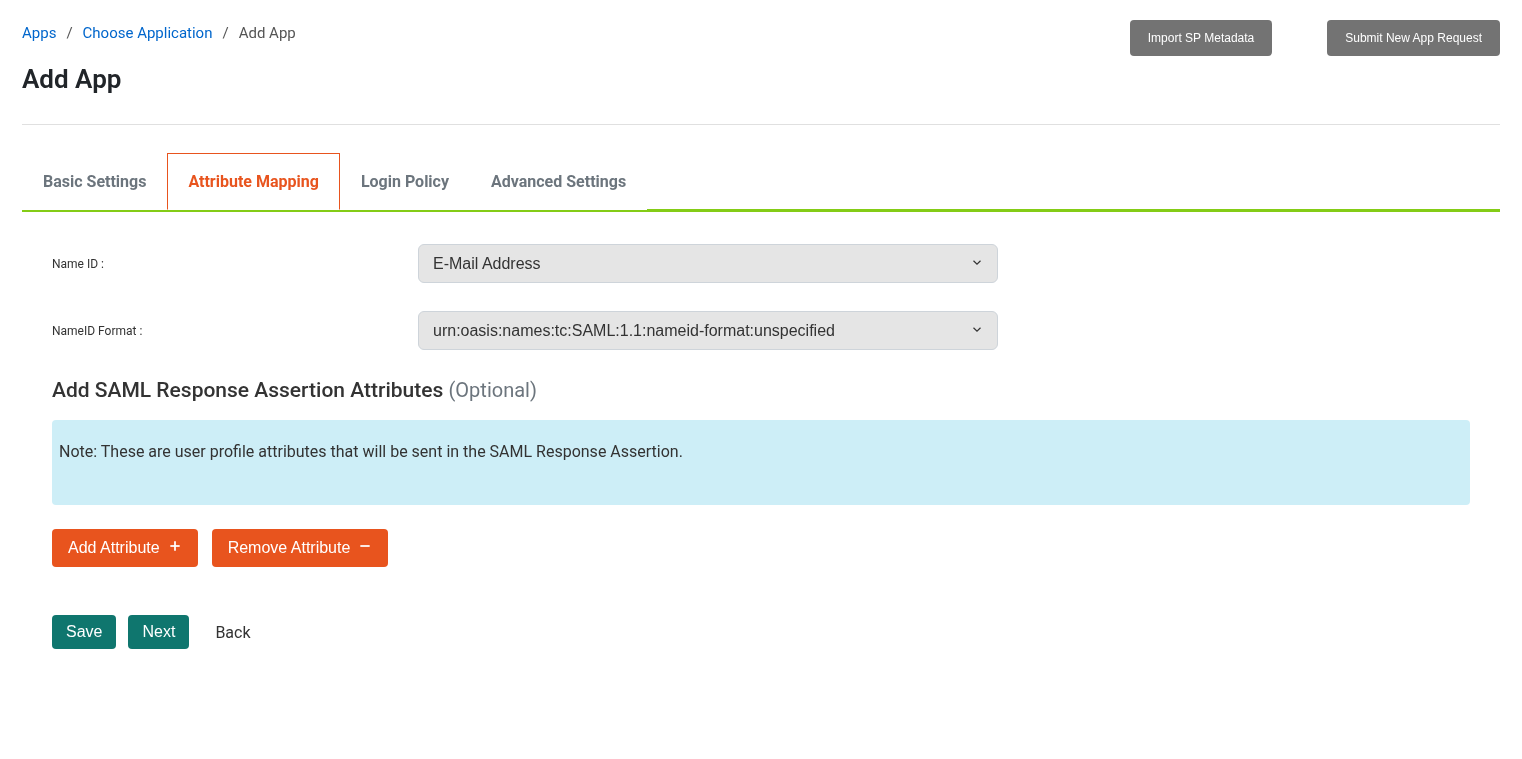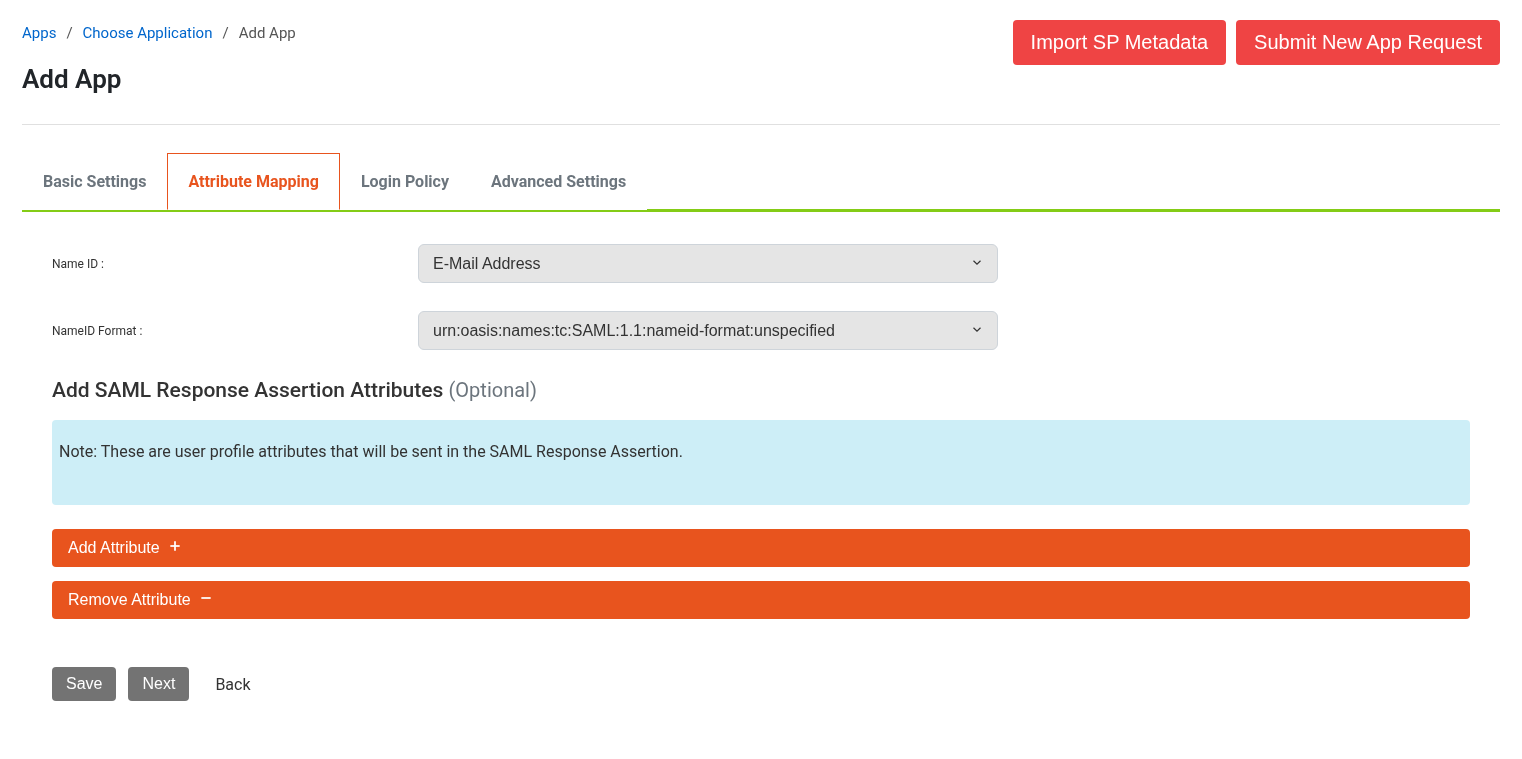--- a/index.html
+++ b/index.html
@@ -40,28 +40,29 @@
       font-size: 26px;
       font-weight: 600;
       color: #212529;
       margin-top: 22px;
     }
     .top-buttons {
       display: flex;
       gap: 10px;
     }
     .btn-primary {
-      background: #ef4444;
+      background: #737373;
       color: #fff;
       border: none;
       padding: 11px 18px;
-      font-size: 20px;
+      font-size: 12px;
       border-radius: 4px;
       cursor: pointer;
       font-weight: 400;
+      margin-left: 45px;
     }
     .divider {
       border: none;
       border-top: 1px solid #e0e0e0;
       margin-top: 30px;
     }
     .tabs {
       display: flex;
       border-bottom: 3px solid #84cc16;
       margin-top: 28px;
@@ -135,41 +136,40 @@
       padding: 22px 24px 44px 7px;
       border-radius: 4px;
       font-size: 16px;
       color: #333;
       margin-bottom: 24px;
     }
     .attr-buttons {
       display: flex;
       gap: 14px;
       margin-bottom: 48px;
-      flex-direction: column;
     }
     .btn-attr {
       background: #e8541e;
       color: #fff;
       border: none;
       padding: 10px 16px;
       font-size: 16px;
       border-radius: 4px;
       cursor: pointer;
       display: inline-flex;
       align-items: center;
       gap: 8px;
     }
     .action-bar {
       display: flex;
       align-items: center;
       gap: 12px;
     }
     .btn-sm {
-      background: #737373;
+      background: #0f766e;
       color: #fff;
       border: none;
       padding: 8px 14px;
       font-size: 16px;
       border-radius: 4px;
       cursor: pointer;
     }
     .back-link {
       color: #333;
       font-size: 16px;

